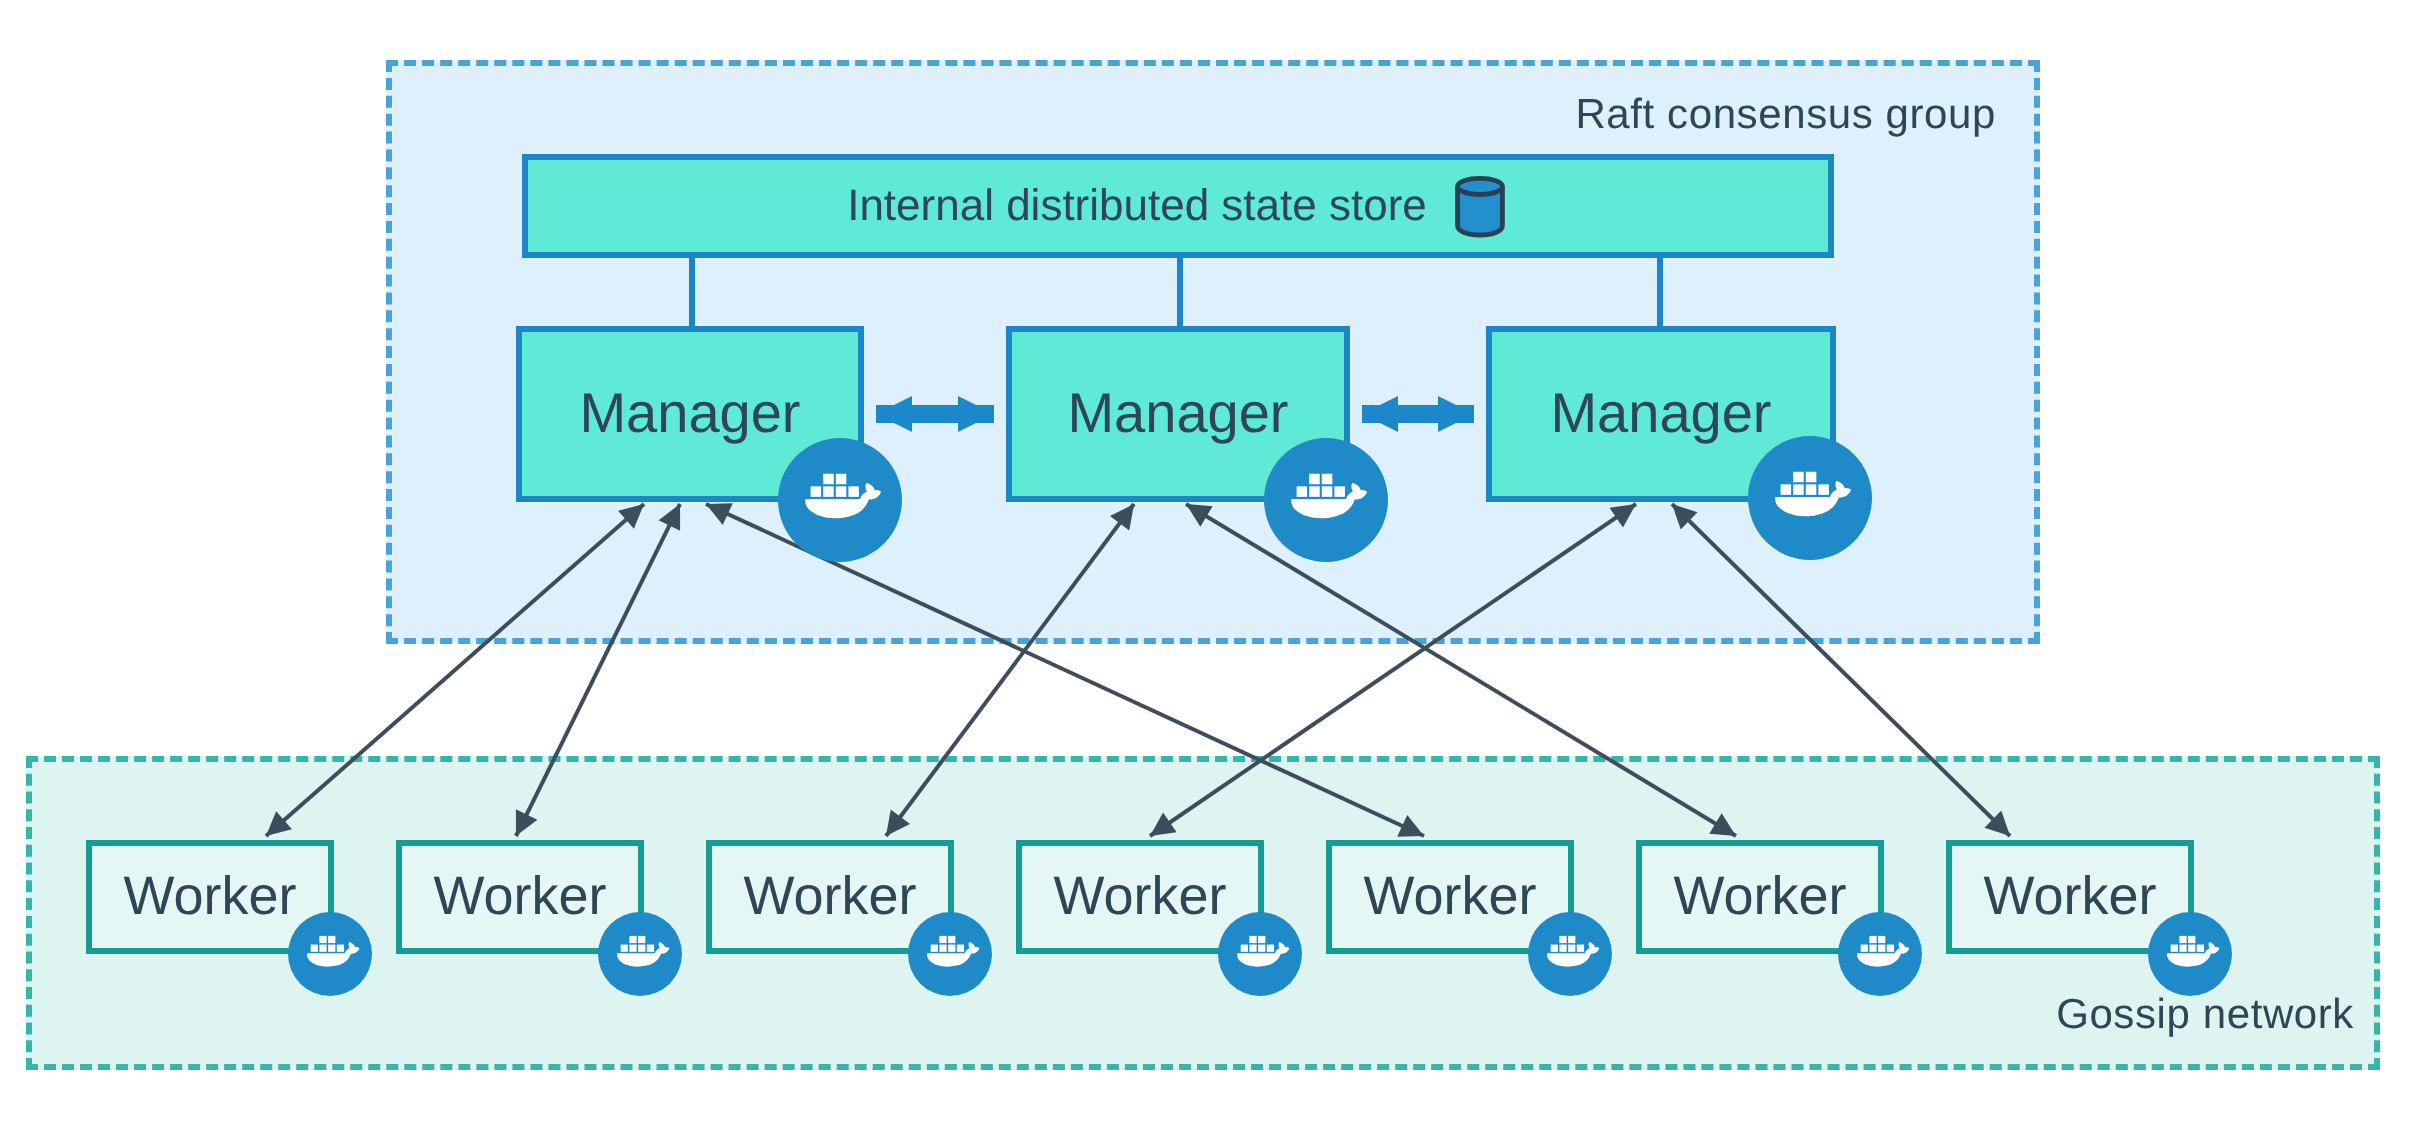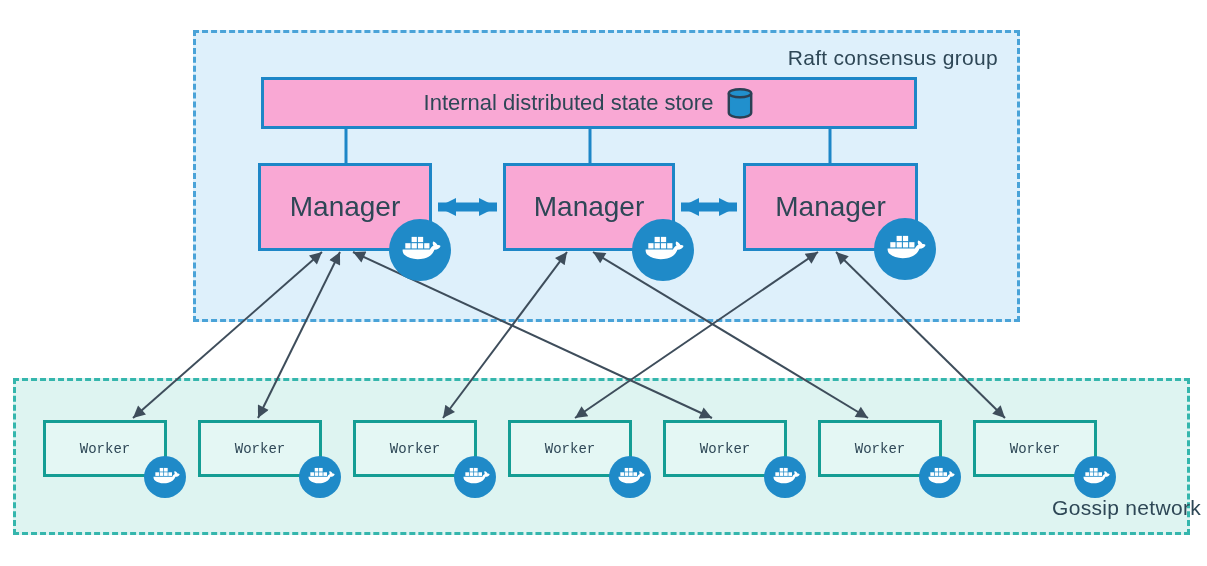--- a/index.html
+++ b/index.html
@@ -13,38 +13,38 @@
     background:#def0fb;border:3px dashed #4aa3d8;z-index:1;
   }
   #gossip-box{
     left:13px;top:378px;width:1177px;height:157px;
     background:#def4f1;border:3px dashed #35b6ad;z-index:1;
   }
   .group-label{
     position:absolute;font-size:21px;letter-spacing:.3px;color:#2e4756;z-index:5;
   }
   #raft-label{top:46px;left:193px;width:805px;text-align:right;}
-  #gossip-label{top:496px;left:0px;width:1177px;text-align:right;padding-left:24px;}
+  #gossip-label{top:496px;left:0px;width:1177px;text-align:right;}
   .node{
     position:absolute;box-sizing:border-box;display:flex;align-items:center;justify-content:center;
     z-index:3;
   }
-  .blue-node{background:#f9a8d4;border:3px solid #1d86c7;}
+  .blue-node{background:#5eead4;border:3px solid #1d86c7;}
   #store-box{left:261px;top:77px;width:656px;height:52px;gap:13px;}
   #store-box .lbl{font-size:22px;}
   .manager{top:163px;height:88px;}
   .manager .lbl{font-size:28px;}
   #manager-1{left:258px;width:174px;}
   #manager-2{left:503px;width:172px;}
   #manager-3{left:743px;width:175px;}
   .worker{
     top:420px;width:124px;height:57px;
     background:#e4f7f4;border:3px solid #149d94;
   }
-  .worker .lbl{font-size:14px;font-family:Liberation Mono, monospace;}
+  .worker .lbl{font-size:27px;}
   #worker-1{left:43px;}  #worker-2{left:198px;} #worker-3{left:353px;}
   #worker-4{left:508px;} #worker-5{left:663px;} #worker-6{left:818px;} #worker-7{left:973px;}
   .docker-badge{
     position:absolute;border-radius:50%;background:#1f8ac8;z-index:4;
     display:flex;align-items:center;justify-content:center;
   }
   .badge-lg{width:62px;height:62px;}
   .badge-sm{width:42px;height:42px;}
   .badge-lg svg{width:42px;height:32px;}
   .badge-sm svg{width:29px;height:22px;}

